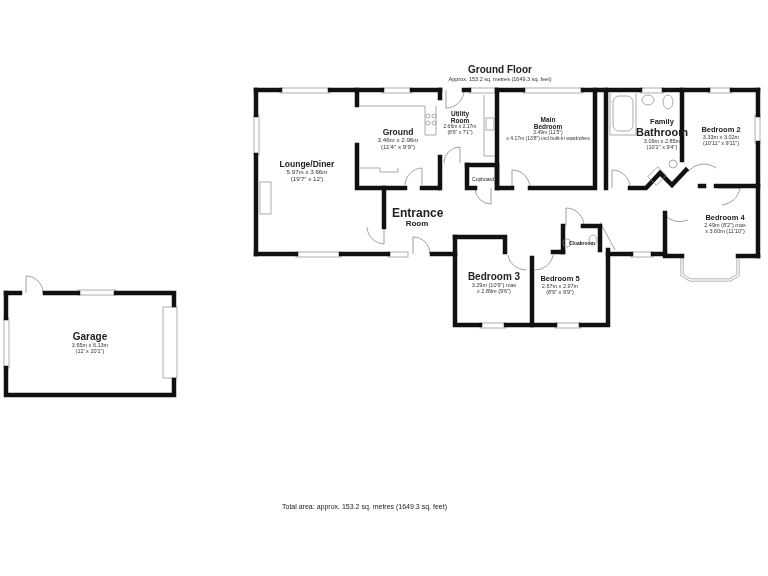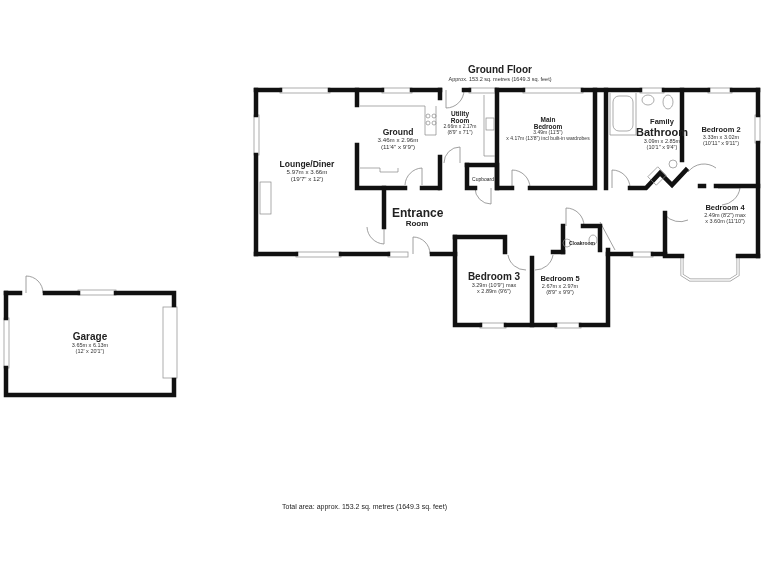--- a/index.html
+++ b/index.html
@@ -207,21 +207,21 @@
   <span class="room-dim" style="font-size:5.5px">3.09m x 2.85m</span>
   <span class="room-dim" style="font-size:5.5px">(10'1" x 9'4")</span>
 </div>
 
 <div class="lbl" style="left:688px; top:126px; width:66px;">
   <span class="room-name" style="font-size:7.5px">Bedroom 2</span>
   <span class="room-dim" style="font-size:5.5px">3.33m x 3.02m</span>
   <span class="room-dim" style="font-size:5.5px">(10'11" x 9'11")</span>
 </div>
 
-<div class="lbl" style="left:690px; top:204px; width:70px;">
+<div class="lbl" style="left:690px; top:214px; width:70px;">
   <span class="room-name" style="font-size:7.5px">Bedroom 4</span>
   <span class="room-dim" style="font-size:5.5px">2.49m (8'2") max</span>
   <span class="room-dim" style="font-size:5.5px">x 3.60m (11'10")</span>
 </div>
 
 <div class="lbl" style="left:392px; top:207px; width:50px;">
   <span class="room-name" style="font-size:12px">Entrance</span>
   <span class="room-name" style="font-size:8px">Room</span>
 </div>
 

